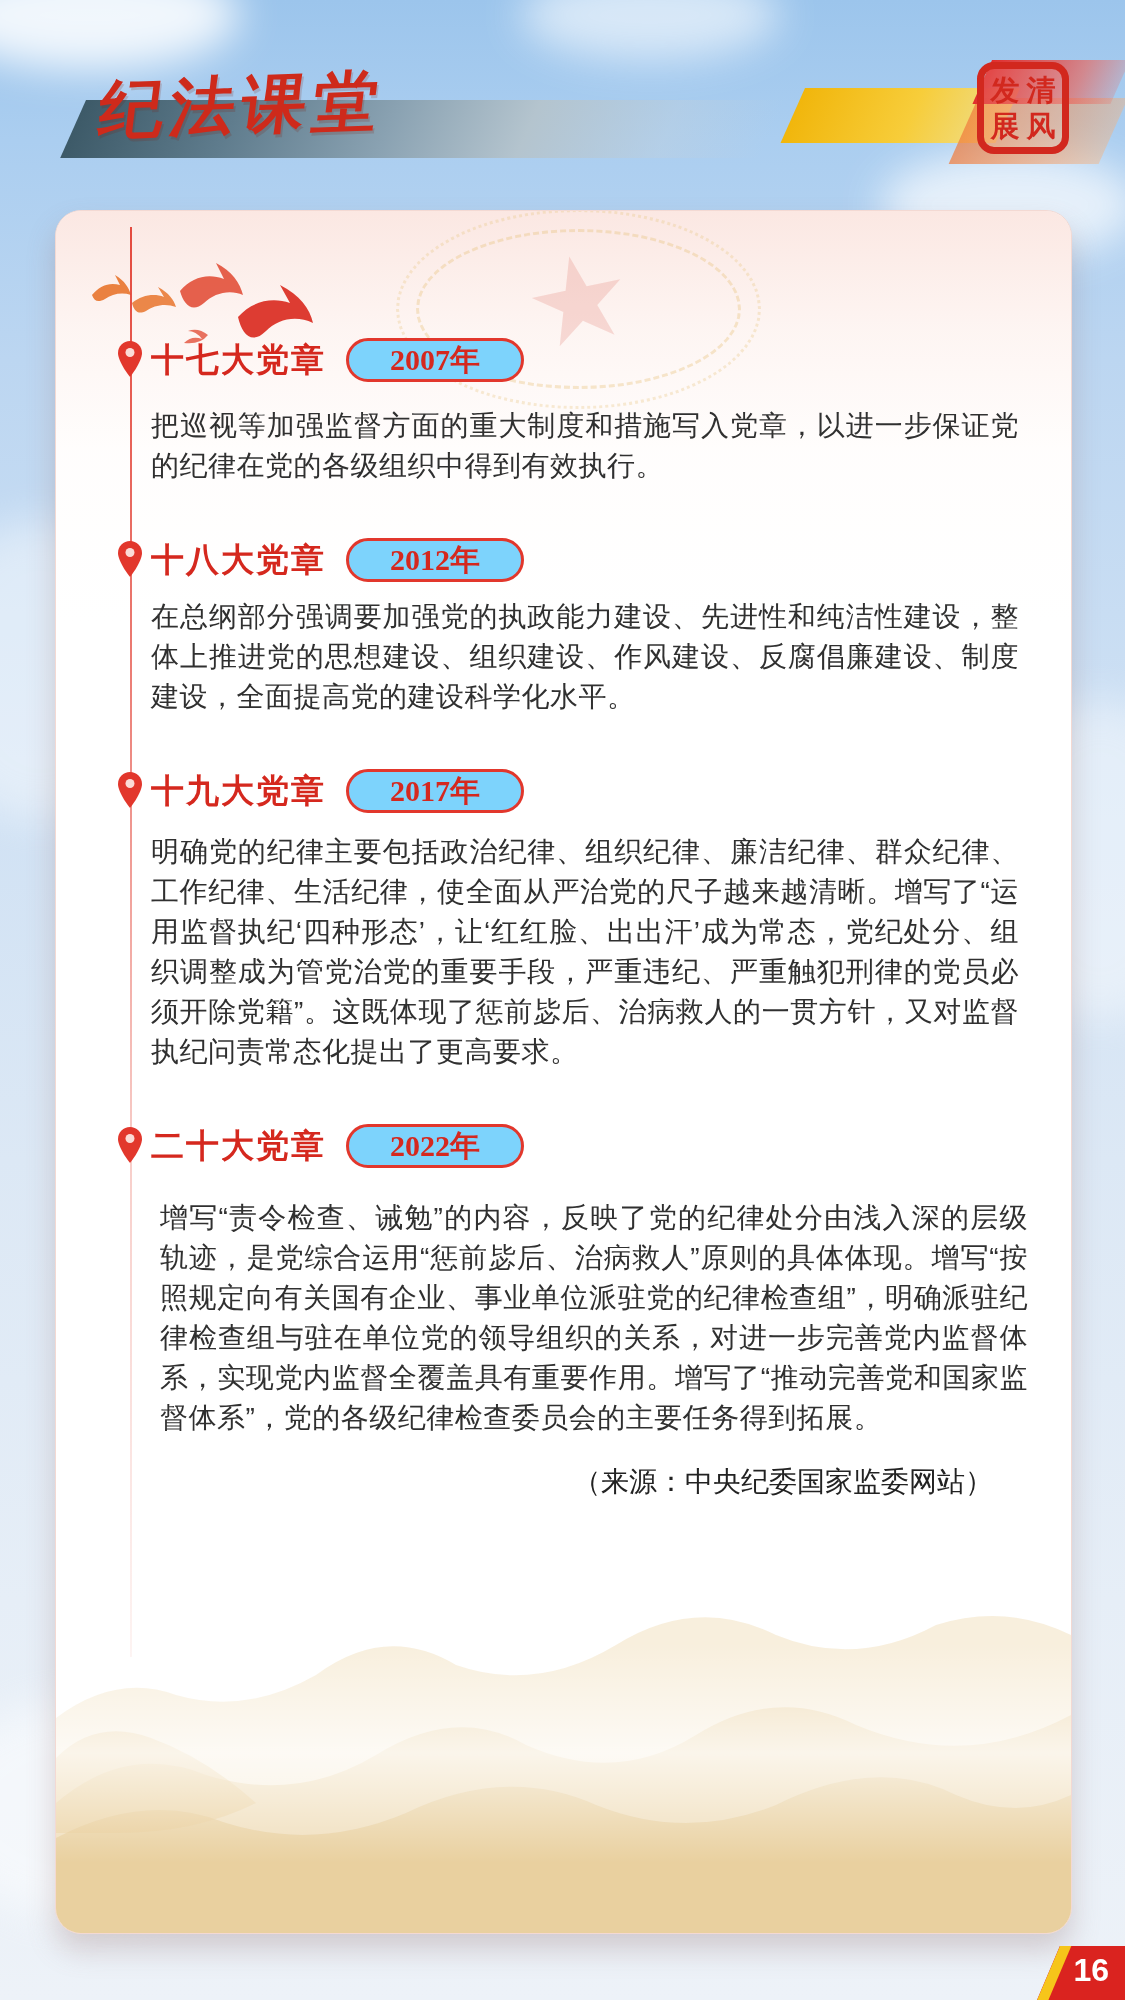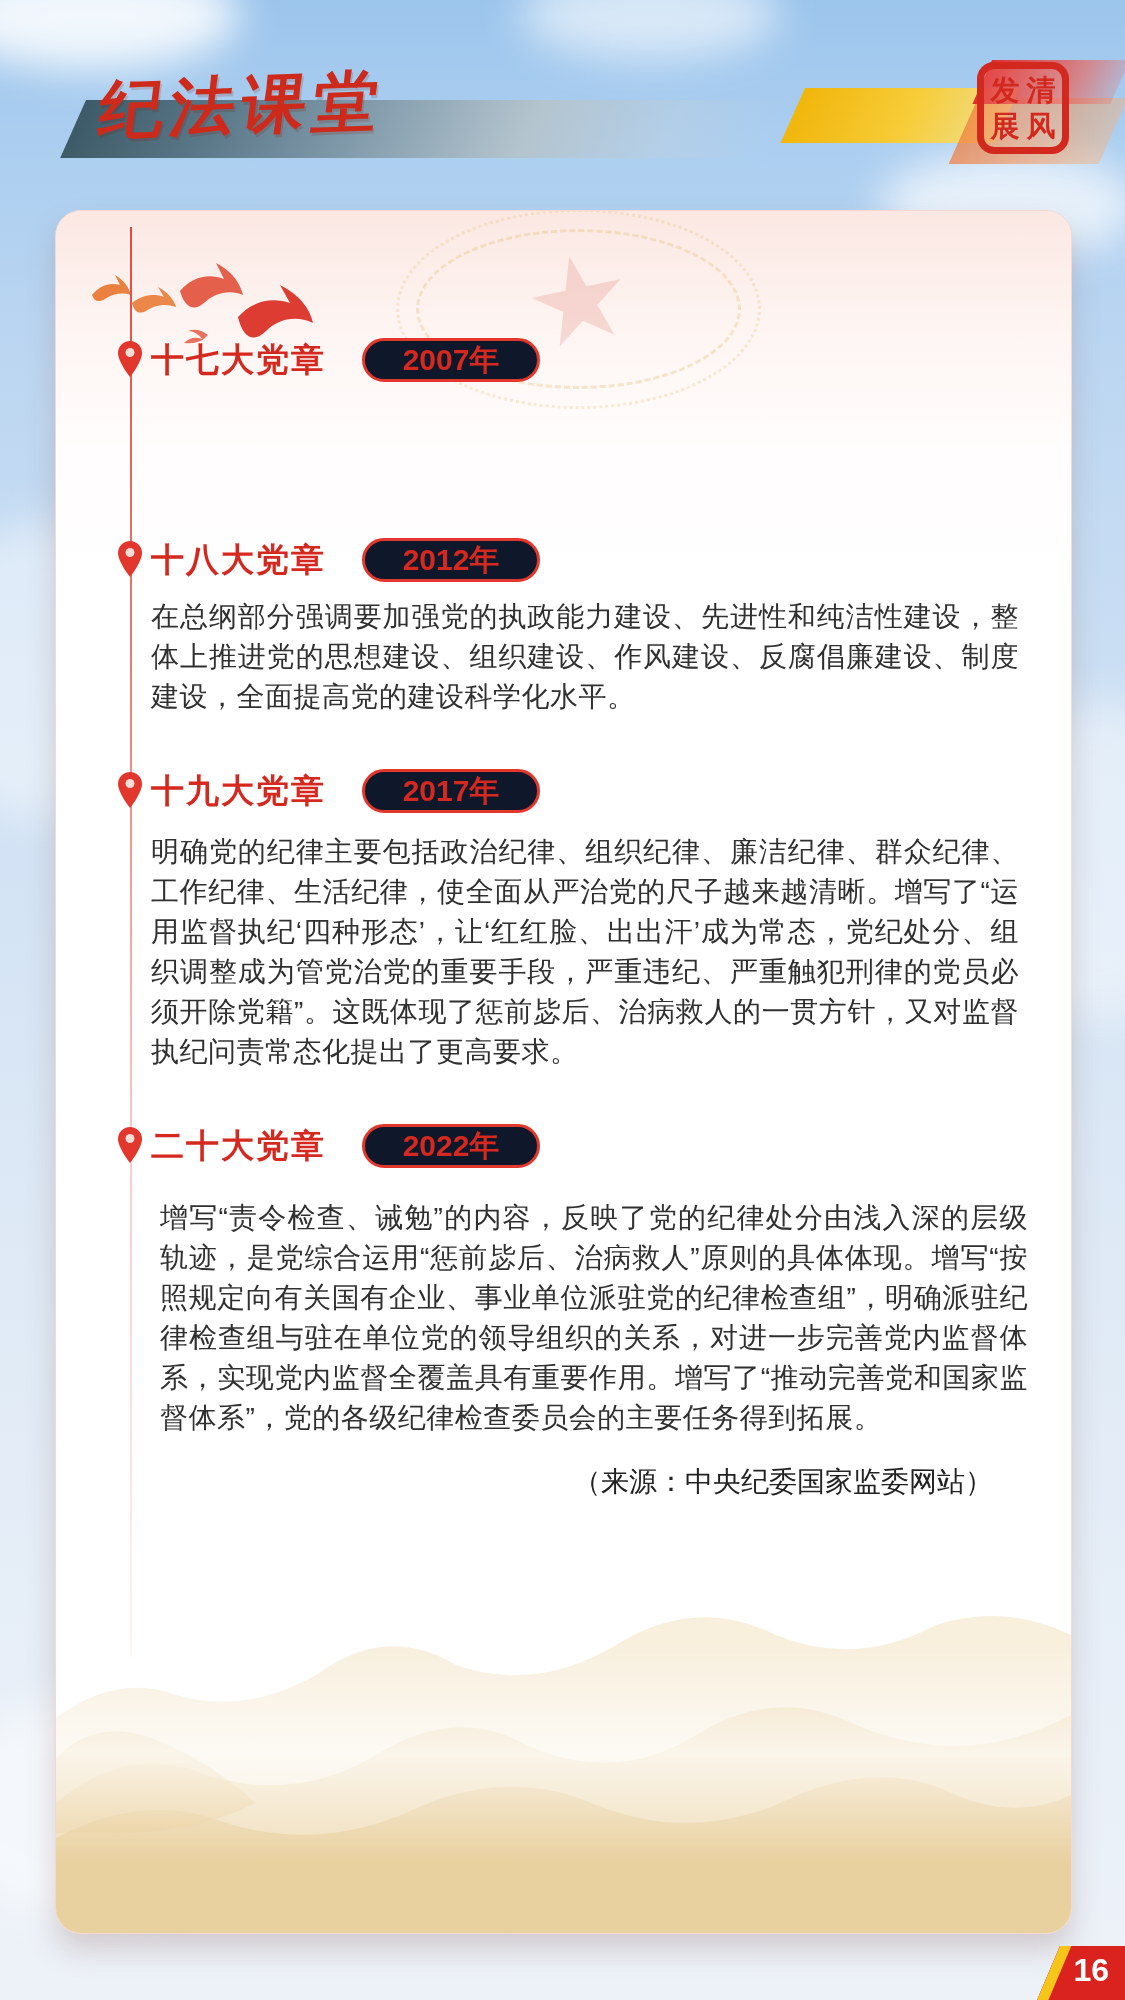--- a/index.html
+++ b/index.html
@@ -45,25 +45,25 @@
   .card-tint{position:absolute;inset:0;pointer-events:none;
     background:linear-gradient(180deg,rgba(248,212,203,.55) 0%,rgba(251,229,222,.38) 7%,rgba(255,248,246,.25) 14%,rgba(255,255,255,0) 24%);}
   .emblem{position:absolute;left:350px;top:8px;width:345px;height:180px;opacity:.55;}
   .emblem .ring-outer{position:absolute;inset:-10px;border:3px dotted rgba(234,202,140,.65);border-radius:50%;}
   .emblem .ring-inner{position:absolute;inset:10px;border:3px dashed rgba(232,196,128,.7);border-radius:50%;}
   .emblem .star{position:absolute;left:0;right:0;top:12px;text-align:center;
     font-size:118px;color:rgba(224,116,104,.42);transform:rotate(-12deg);}
   .birds{position:absolute;left:32px;top:44px;}
   .timeline-line{position:absolute;left:74px;top:16px;width:2px;height:1430px;
     background:linear-gradient(180deg,rgba(226,66,54,.95) 0%,rgba(226,66,54,.7) 30%,rgba(238,146,136,.45) 65%,rgba(240,160,150,.12) 100%);}
-  .sec-head{position:absolute;left:95px;height:46px;display:flex;align-items:center;gap:36px;}
+  .sec-head{position:absolute;left:95px;height:46px;display:flex;align-items:center;gap:20px;font-family:Liberation Serif, serif;}
   .sec-head .pin{position:absolute;left:-33px;top:4px;}
   .sec-title{font-size:33px;font-weight:bold;color:#d5281e;letter-spacing:2px;}
   .year-badge{min-width:178px;height:44px;box-sizing:border-box;
-    border:3px solid #e2372c;border-radius:24px;background:#0f172a;
+    border:3px solid #e2372c;border-radius:24px;background:#7dd3fc;
     color:#d5281e;font-size:30px;font-weight:bold;
     display:flex;align-items:center;justify-content:center;}
   .sec-body{position:absolute;left:95px;width:868px;
     font-size:28px;line-height:40px;color:#303030;text-align:justify;letter-spacing:.5px;}
   .source-note{position:absolute;right:78px;top:1252px;font-size:28px;color:#222;}
   .mountains{position:absolute;left:0;bottom:0;width:1015px;height:430px;}
   .fog{position:absolute;left:0;bottom:70px;width:1015px;height:220px;pointer-events:none;
     background:linear-gradient(180deg,rgba(255,255,255,0) 0%,rgba(255,255,255,.7) 50%,rgba(255,255,255,0) 100%);}
   
   .page-badge{position:absolute;right:0;bottom:0;width:88px;height:54px;
@@ -119,20 +119,21 @@
     <div class="timeline-line"></div>
 
     <div class="sec-head" style="top:126px;">
       <svg class="pin" width="24" height="36" viewBox="0 0 24 36">
         <path d="M12 0 C5.4 0 0 5.4 0 12 C0 21 12 36 12 36 C12 36 24 21 24 12 C24 5.4 18.6 0 12 0 Z" fill="#e2372c"></path>
         <circle cx="12" cy="11.5" r="4.5" fill="#fbdcd7"></circle>
       </svg>
       <span class="sec-title">十七大党章</span>
       <span class="year-badge">2007年</span>
     </div>
+    <p class="sec-body" style="top:195px;margin:0;">把巡视等加强监督方面的重大制度和措施写入党章，以进一步保证党的纪律在党的各级组织中得到有效执行。</p>
 
     <div class="sec-head" style="top:326px;justify-content:space-between;">
       <svg class="pin" width="24" height="36" viewBox="0 0 24 36">
         <path d="M12 0 C5.4 0 0 5.4 0 12 C0 21 12 36 12 36 C12 36 24 21 24 12 C24 5.4 18.6 0 12 0 Z" fill="#e2372c"></path>
         <circle cx="12" cy="11.5" r="4.5" fill="#fbdcd7"></circle>
       </svg>
       <span class="sec-title">十八大党章</span>
       <span class="year-badge">2012年</span>
     </div>
     <p class="sec-body" style="top:386px;margin:0;">在总纲部分强调要加强党的执政能力建设、先进性和纯洁性建设，整体上推进党的思想建设、组织建设、作风建设、反腐倡廉建设、制度建设，全面提高党的建设科学化水平。</p>

